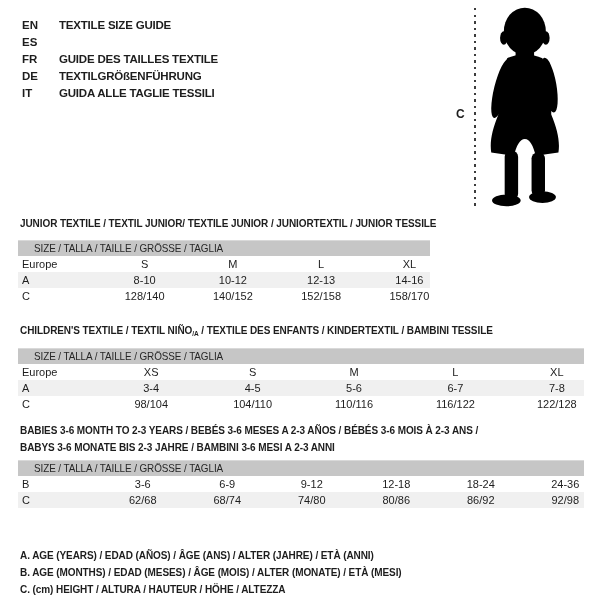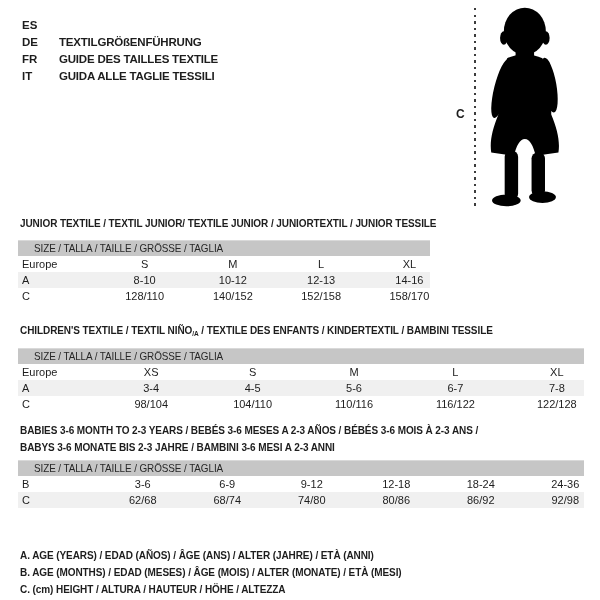--- a/index.html
+++ b/index.html
@@ -44,29 +44,33 @@
   .legend .legend-line{height:17px;line-height:17px;font-weight:700;font-size:11.5px;
     white-space:nowrap;transform:scaleX(0.87);transform-origin:0 50%;letter-spacing:-0.1px;}
 </style>
 </head>
 <body>
 
 <div class="page">
 
   <div class="langs">
     <div class="lang-row">
+      <span class="lang-code">EN</span>
+      <span class="lang-label">TEXTILE SIZE GUIDE</span>
+    </div>
+    <div class="lang-row">
       <span class="lang-code">ES</span>
+    </div>
+    <div class="lang-row">
+      <span class="lang-code">FR</span>
+      <span class="lang-label">GUIDE DES TAILLES TEXTILE</span>
     </div>
     <div class="lang-row">
       <span class="lang-code">DE</span>
       <span class="lang-label">TEXTILGRÖßENFÜHRUNG</span>
-    </div>
-    <div class="lang-row">
-      <span class="lang-code">FR</span>
-      <span class="lang-label">GUIDE DES TAILLES TEXTILE</span>
     </div>
     <div class="lang-row">
       <span class="lang-code">IT</span>
       <span class="lang-label">GUIDA ALLE TAGLIE TESSILI</span>
     </div>
   </div>
 
   <div class="measure-c">C</div>
   <div class="measure-line"></div>
   <svg class="baby" width="84" height="202" viewBox="0 0 100 240" preserveAspectRatio="none" aria-hidden="true">
@@ -100,21 +104,21 @@
     </div>
     <div class="trow alt">
       <span class="cell label">A</span>
       <span class="cell">8-10</span>
       <span class="cell">10-12</span>
       <span class="cell">12-13</span>
       <span class="cell">14-16</span>
     </div>
     <div class="trow">
       <span class="cell label">C</span>
-      <span class="cell">128/110</span>
+      <span class="cell">128/140</span>
       <span class="cell">140/152</span>
       <span class="cell">152/158</span>
       <span class="cell">158/170</span>
     </div>
   </div>
 
   <div class="sec-title" style="top:323px;">
     <span>CHILDREN'S TEXTILE / TEXTIL NIÑO</span><span class="sub">/A</span><span> / TEXTILE DES ENFANTS / KINDERTEXTIL / BAMBINI TESSILE</span>
   </div>
   <div class="sizetable" style="top:348px;width:566px;">

